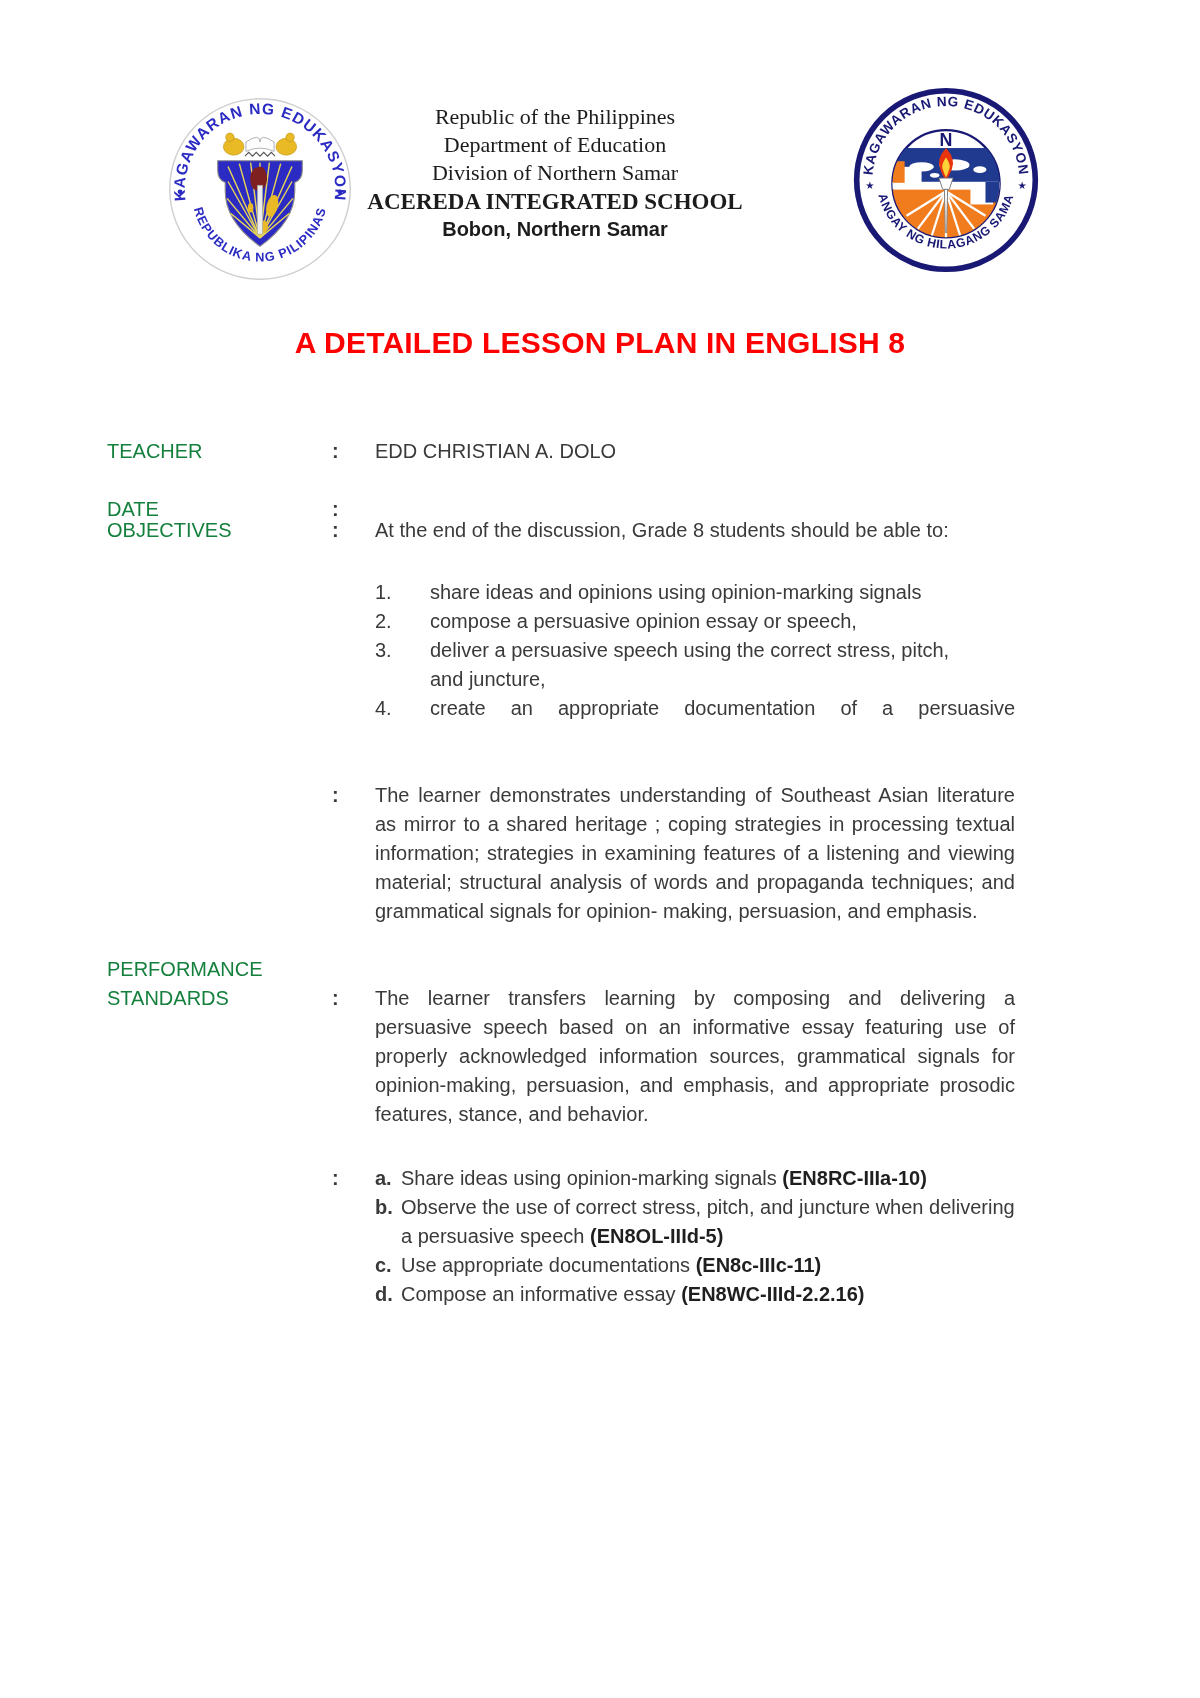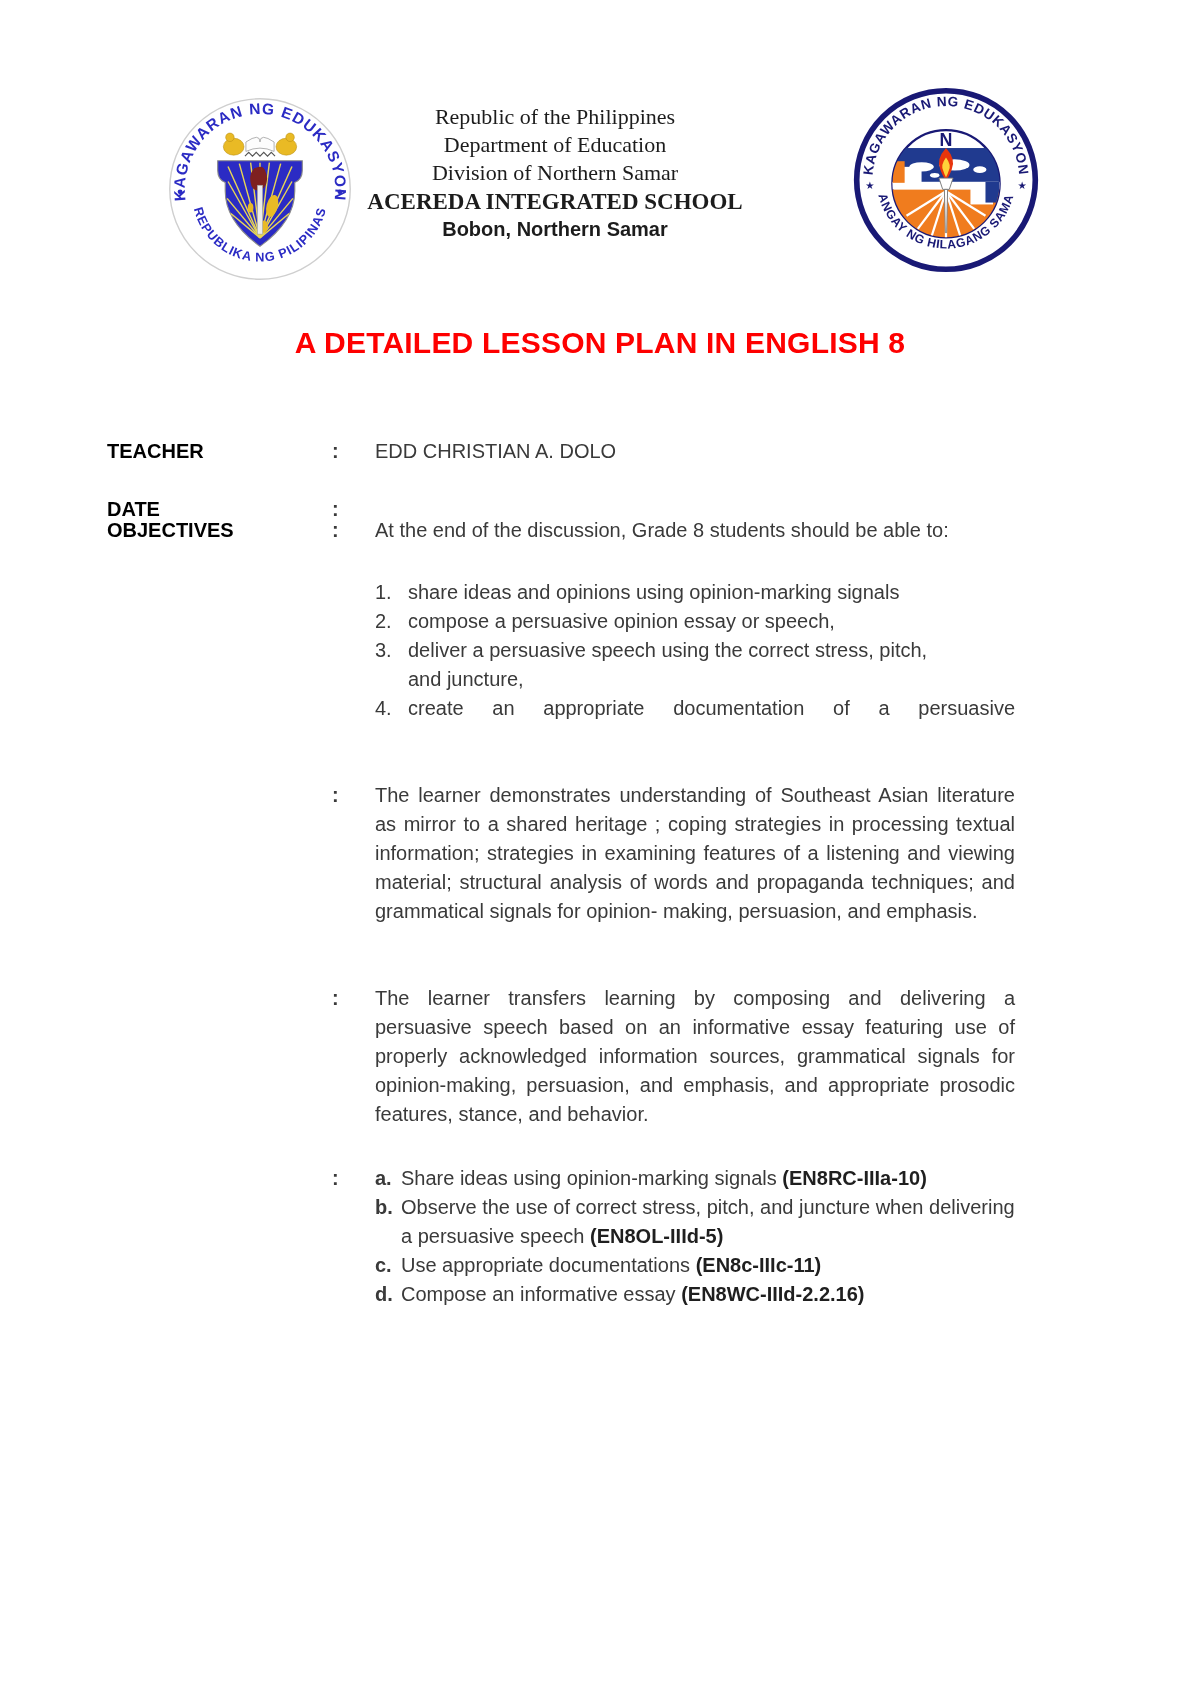--- a/index.html
+++ b/index.html
@@ -14,41 +14,41 @@
   .header-text { position:absolute; left:340px; top:103px; width:430px; text-align:center; color:#1c1c1c; }
   .hline { font-family:"Liberation Serif", serif; font-size:22px; line-height:28px; }
   .hschool { font-family:"Liberation Serif", serif; font-size:23px; line-height:29px; font-weight:bold; }
   .hloc { font-family:"Liberation Sans", sans-serif; font-size:20px; line-height:26px; font-weight:bold; }
 
   
   .doc-title { position:absolute; top:326px; left:0; width:100%; text-align:center;
                color:#fe0000; font-weight:bold; font-size:30px; letter-spacing:0.2px; }
 
   
-  .lbl { position:absolute; left:107px; width:215px; color:#000000; font-weight:bold;
+  .lbl { position:absolute; left:107px; width:215px; color:#15803d; font-weight:normal;
          font-size:20px; line-height:29px; }
   .col { position:absolute; left:332px; width:20px; color:#3a3a3a; font-size:20px; line-height:29px; font-weight:bold; }
   .val { position:absolute; left:375px; width:640px; color:#3a3a3a; font-size:20px; line-height:29px; }
   .para { text-align:justify; }
 
   .t-teacher { top:437px; }
   .t-date    { top:495px; }
   .t-obj     { top:516px; }
   .t-objlist { top:578px; }
   .t-cs-lbl  { top:752px; }
   .t-cs      { top:781px; }
   .t-ps-lbl  { top:955px; }
   .t-ps      { top:984px; }
   .t-lc-lbl  { top:1135px; }
   .t-lc      { top:1164px; }
 
   ul.plainlist { list-style:none; }
   .obj-item { display:flex; }
   .obj-item .num { flex:0 0 33px; }
-  .obj-item .obj-text { flex:1; text-align:justify; }
+  .obj-item .obj-text { flex:1; text-align:justify;margin-left:22px; }
   .obj-line { display:block; text-align:justify; }
   .obj-line.stretch { text-align-last:justify; }
 
   .lc-item { display:flex; }
   .lc-item .letter { flex:0 0 26px; font-weight:bold; }
   .lc-item .lc-text { flex:1; }
   .lc-code { font-weight:bold; color:#1f1f1f; }
 
   svg text { font-family:"Liberation Sans", sans-serif; }
 </style>
@@ -211,20 +211,24 @@
       <span class="num">4.</span>
       <span class="obj-text">
         <span class="obj-line stretch">create an appropriate documentation of a persuasive</span>
       </span>
     </li>
   </ul>
 
   <div class="col t-cs">:</div>
   <div class="val para t-cs">The learner demonstrates understanding of Southeast Asian literature as mirror to a shared heritage ; coping strategies in processing textual information; strategies in examining features of a listening and viewing material; structural analysis of words and propaganda techniques; and grammatical signals for opinion- making, persuasion, and emphasis.</div>
 
+  <div class="lbl t-ps-lbl">
+    <div>PERFORMANCE</div>
+    <div>STANDARDS</div>
+  </div>
   <div class="col t-ps">:</div>
   <div class="val para t-ps">The learner transfers learning by composing and delivering a persuasive speech based on an informative essay featuring use of properly acknowledged information sources, grammatical signals for opinion-making, persuasion, and emphasis, and appropriate prosodic features, stance, and behavior.</div>
 
   <div class="col t-lc">:</div>
   <ul class="val t-lc plainlist">
     <li class="lc-item">
       <span class="letter">a.</span>
       <span class="lc-text"><span>Share ideas using opinion-marking signals </span><span class="lc-code">(EN8RC-IIIa-10)</span></span>
     </li>
     <li class="lc-item">

